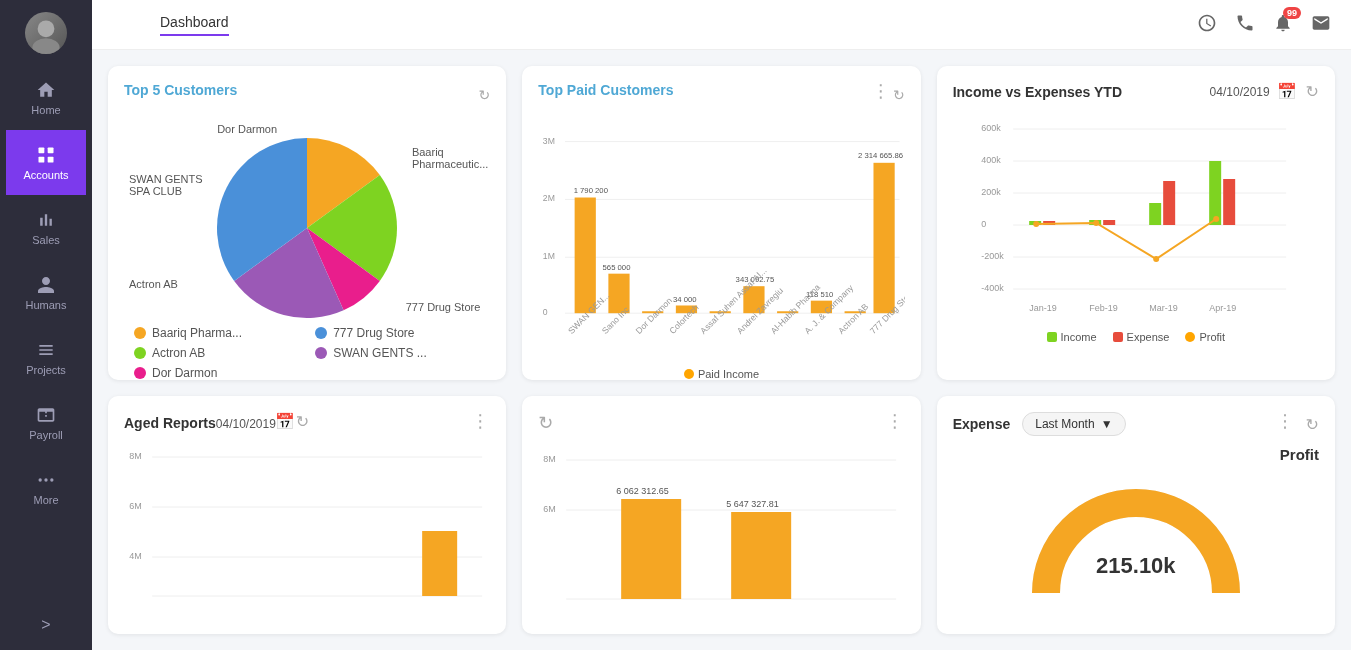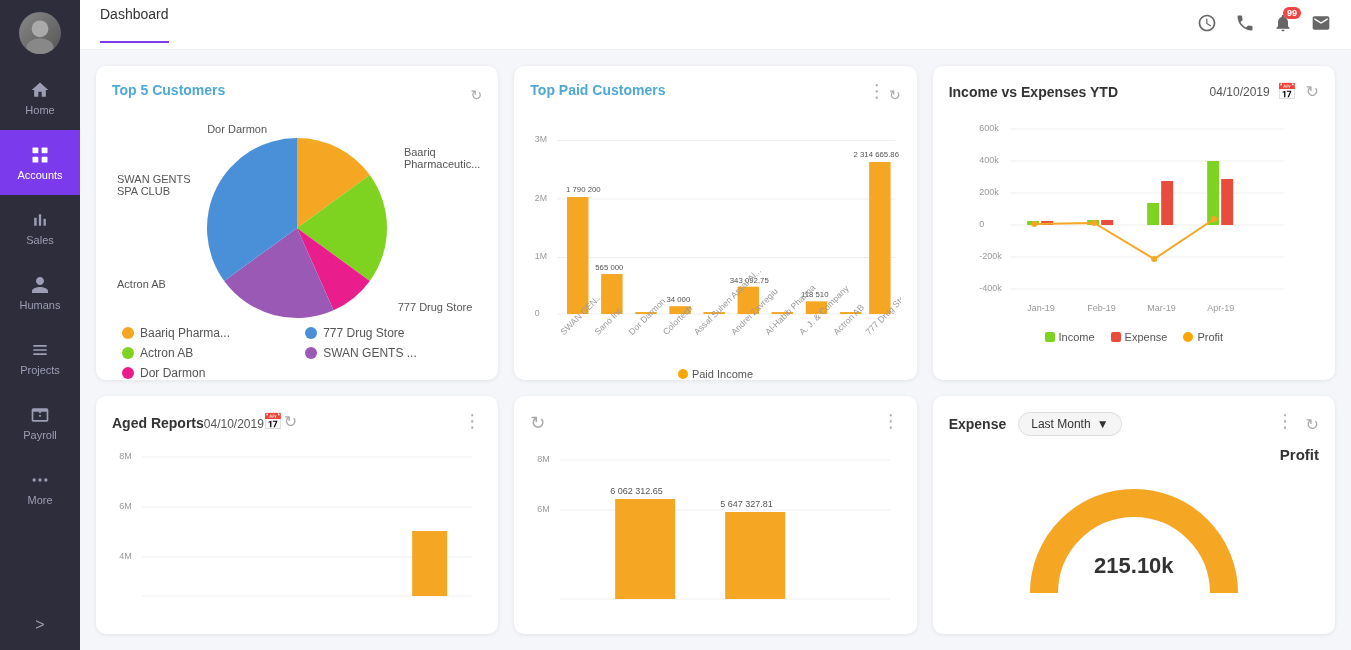--- a/index.html
+++ b/index.html
@@ -1,20 +1,20 @@
 <!DOCTYPE html>
 <html><head>
   <meta charset="utf-8">
   <style>
     * { box-sizing: border-box; margin: 0; padding: 0; }
     body { font-family: 'Segoe UI', Arial, sans-serif; background: #f4f6f9; display: flex; height: 650px; overflow: hidden; }
 
     
     .sidebar {
-      width: 80px;
+      width: 92px;
       background: #2d2d3b;
       display: flex;
       flex-direction: column;
       align-items: center;
       padding-top: 0;
       height: 650px;
       flex-shrink: 0;
     }
     .sidebar-avatar {
       width: 80px;
@@ -84,23 +84,24 @@
       background: #fff;
       display: flex;
       align-items: center;
       padding: 0 20px;
       border-bottom: 1px solid #eee;
       gap: 20px;
     }
     .topbar-tab {
       font-size: 14px;
       color: #333;
-      padding-bottom: 19px;
+      padding-bottom: 4px;
       border-bottom: 2px solid #7c3aed;
       font-weight: 500;
+      margin-left: 48px;
     }
     .topbar-icons {
       margin-left: auto;
       display: flex;
       align-items: center;
       gap: 18px;
       color: #666;
     }
     .topbar-icon { cursor: pointer; position: relative; }
     .badge {

